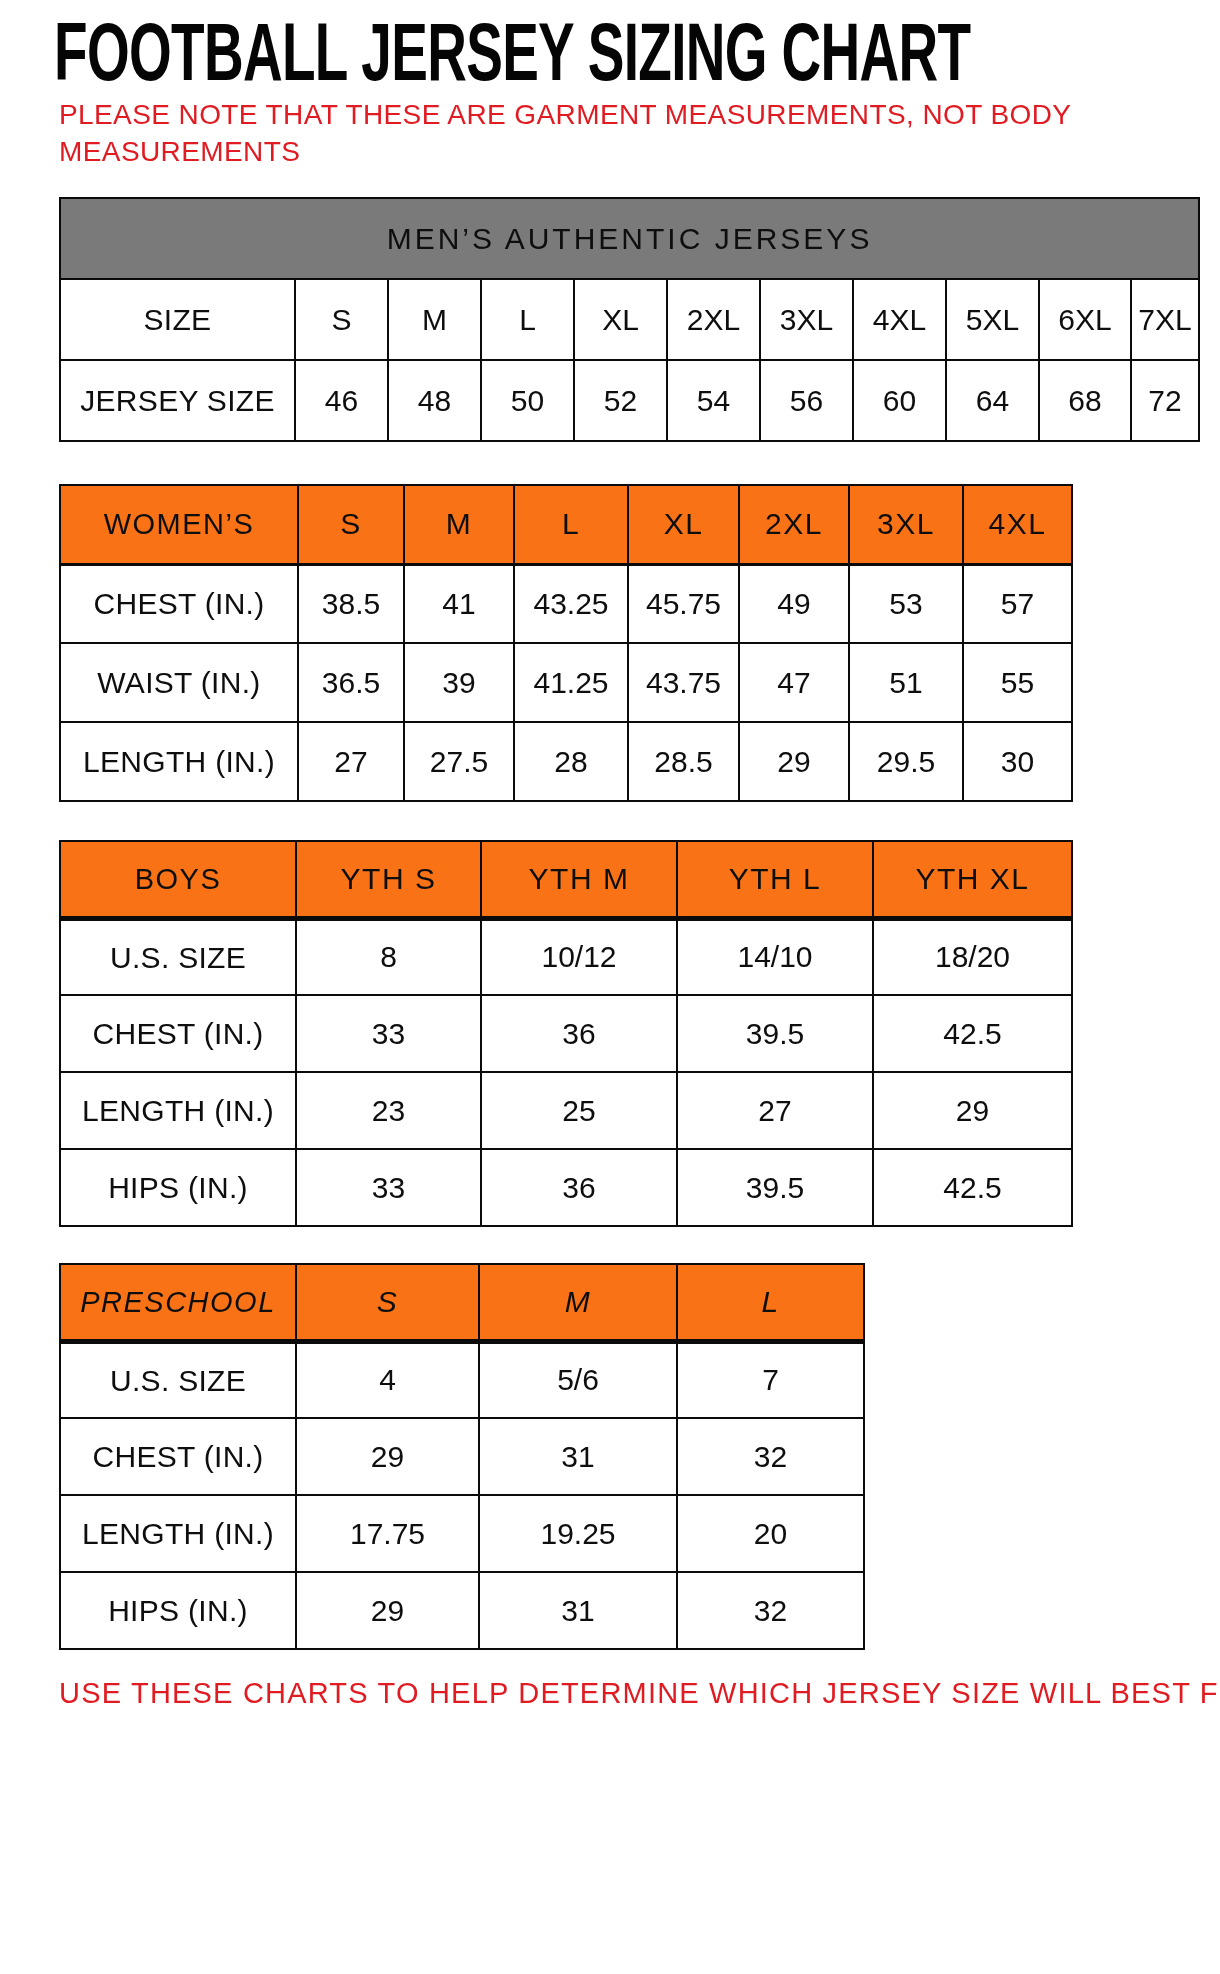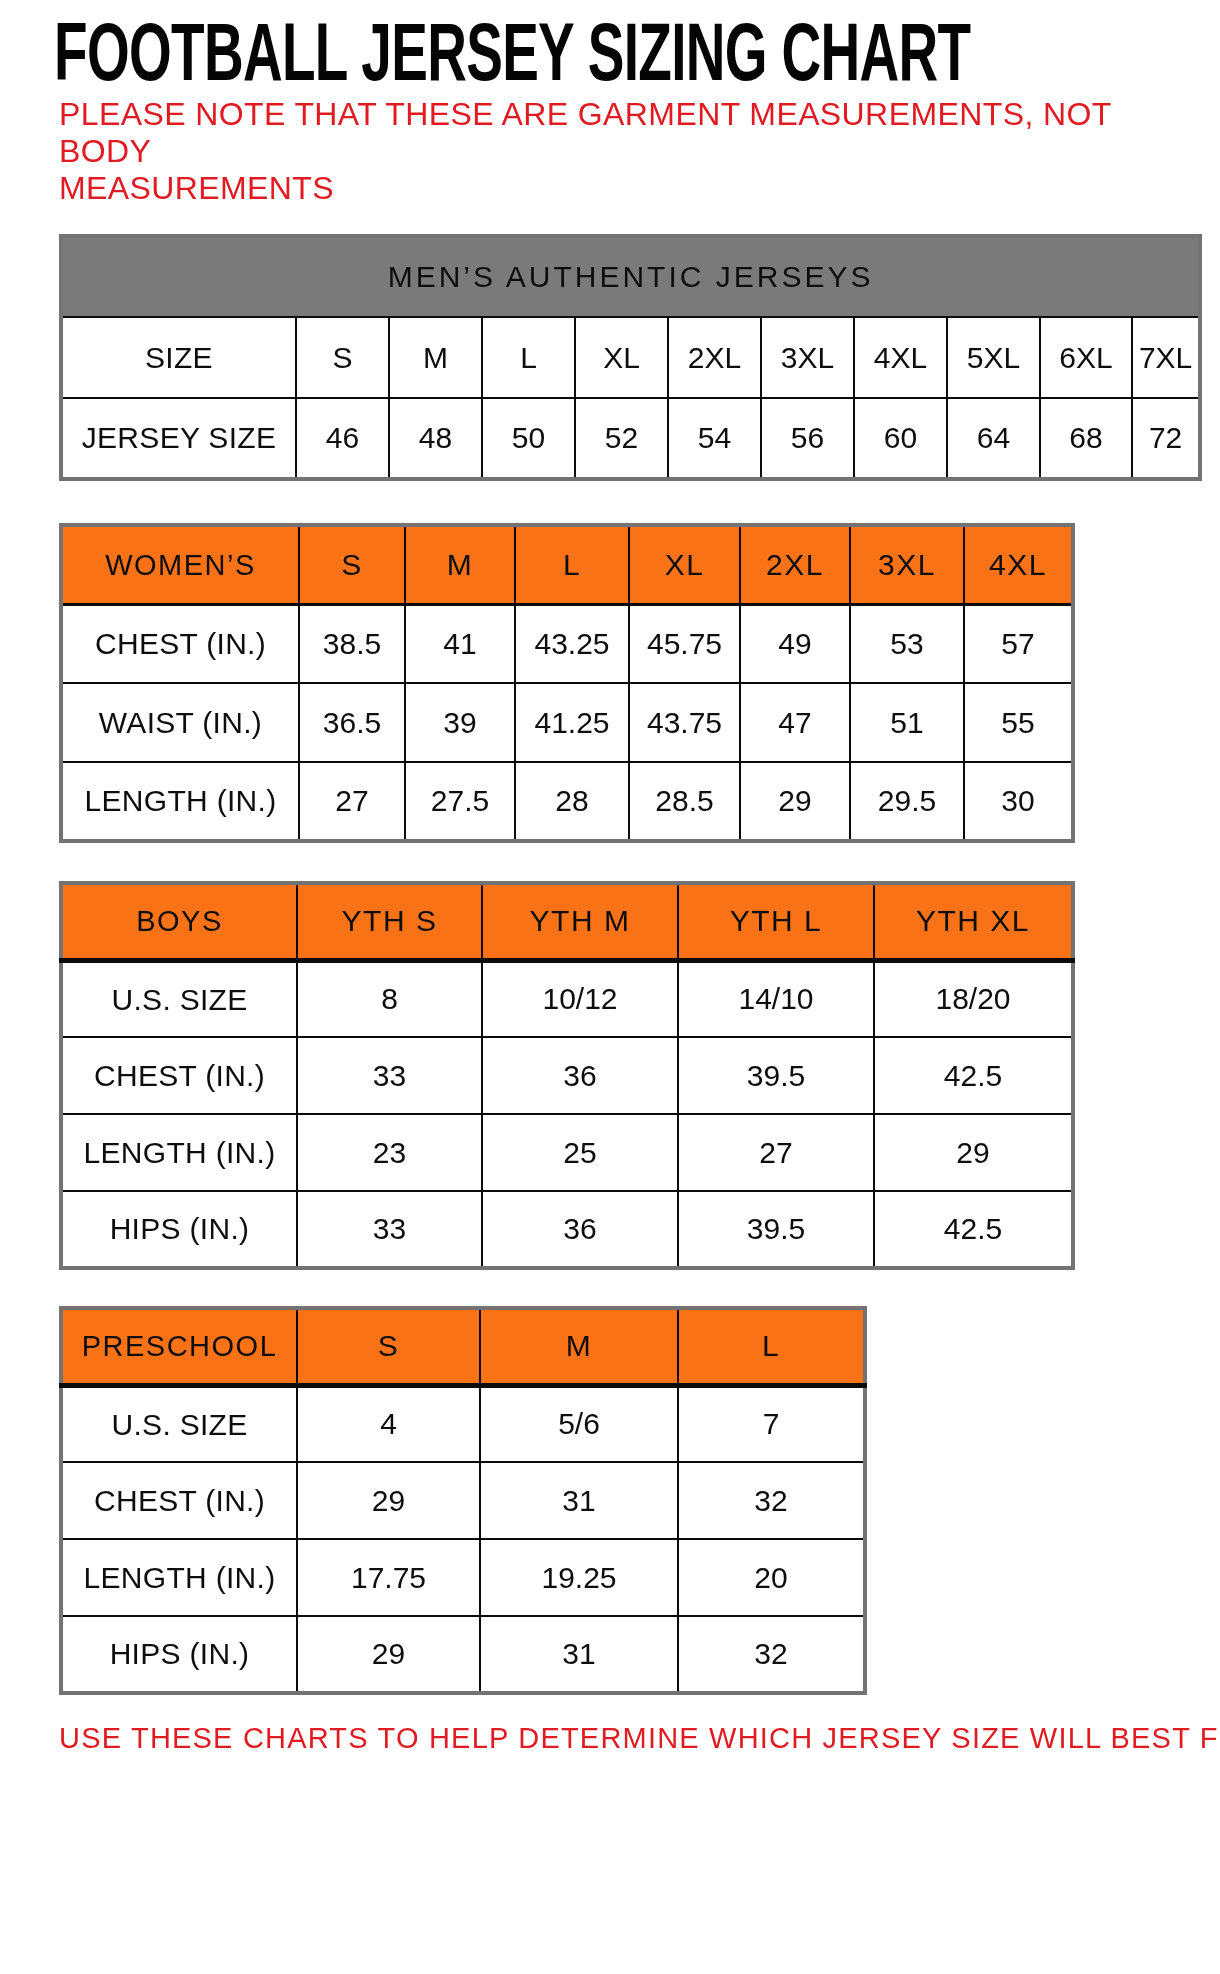--- a/index.html
+++ b/index.html
@@ -8,29 +8,29 @@
     font-family:"Liberation Sans", sans-serif;color:#111;
   }
   .page{box-sizing:border-box;width:1220px;height:1974px;padding:14px 40px 0 59px;}
 
   .title{
     font-size:82px;font-weight:700;line-height:76px;color:#050505;
     white-space:nowrap;letter-spacing:-1px;
     transform:scaleX(0.67);transform-origin:left center;margin-left:-5px;
   }
   .note-top{
-    margin-top:6px;color:#e01b22;font-size:32px;line-height:37px;
+    margin-top:6px;color:#e01b22;font-size:28px;line-height:37px;
     letter-spacing:0.4px;font-weight:500;white-space:pre-line;
   }
   .note-bottom{
     margin-top:27px;color:#e01b22;font-size:29px;letter-spacing:1.2px;
     font-weight:500;white-space:nowrap;
   }
 
-  table.sizing{border-collapse:collapse;table-layout:fixed;border:4px solid #737373;}
+  table.sizing{border-collapse:collapse;table-layout:fixed;border:2px solid #737373;}
   table.sizing td{
     border:2px solid #0b0b0b;text-align:center;vertical-align:middle;
     font-size:30px;color:#0e0e0e;padding:0 4px;box-sizing:border-box;
     overflow:hidden;
   }
   td.label{font-size:28px;white-space:pre-line;line-height:1.18;letter-spacing:0.3px;}
   td.ghead{background:#f97316;color:#ffffff;font-size:30px;letter-spacing:1.5px;}
   td.ghead.label{font-size:29px;}
   td.banner{
     background:#7a7a7a;color:#ffffff;font-size:34px;letter-spacing:3px;
@@ -40,21 +40,21 @@
   .t-mens{width:1139px;margin-top:27px;}
   .t-mens td{height:81px;}
   .t-womens{width:1012px;margin-top:42px;}
   .t-womens td{height:79px;}
   .t-womens tr.headrow td{border-bottom:3px solid #0b0b0b;}
   .t-boys{width:1012px;margin-top:38px;border-radius:30px;}
   .t-boys td{height:77px;}
   .t-boys tr.headrow td{border-bottom:5px solid #0b0b0b;}
   .t-preschool{width:804px;margin-top:36px;}
   .t-preschool td{height:77px;}
-  .t-preschool tr.headrow td{border-bottom:5px solid #0b0b0b;}
+  .t-preschool tr.headrow td{border-bottom:5px solid #0b0b0b;font-style:italic;}
 </style>
 </head>
 <body>
 
 <div class="page">
 
   <div class="title">FOOTBALL JERSEY SIZING CHART</div>
 
   <div class="note-top">PLEASE NOTE THAT THESE ARE GARMENT MEASUREMENTS, NOT BODY
 MEASUREMENTS</div>

